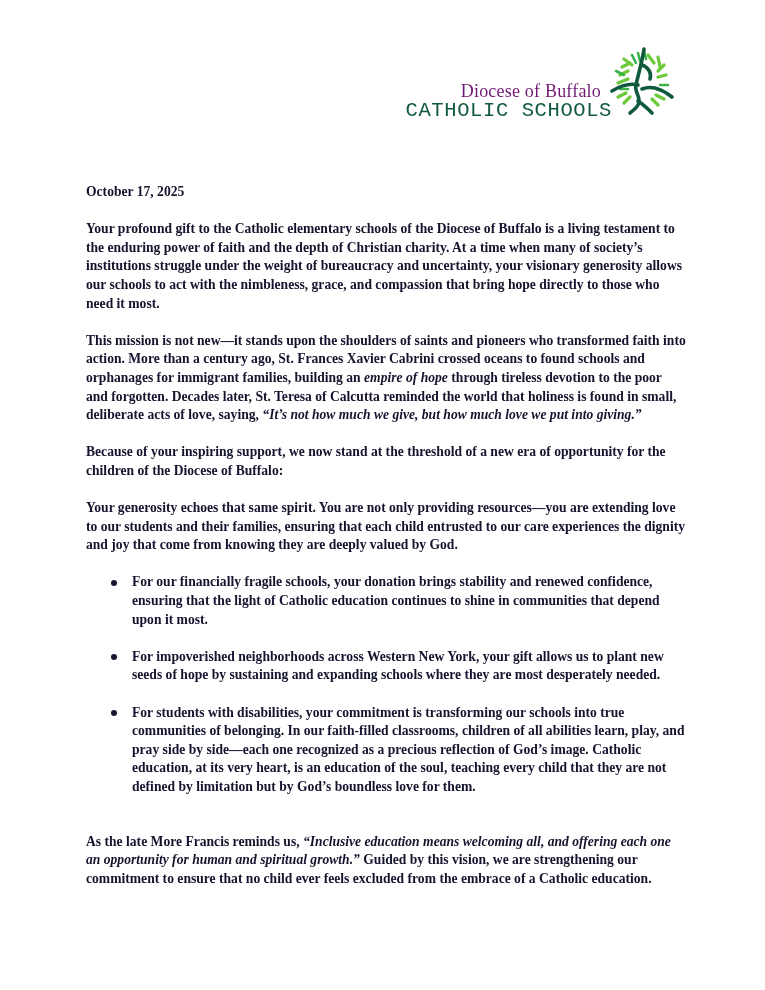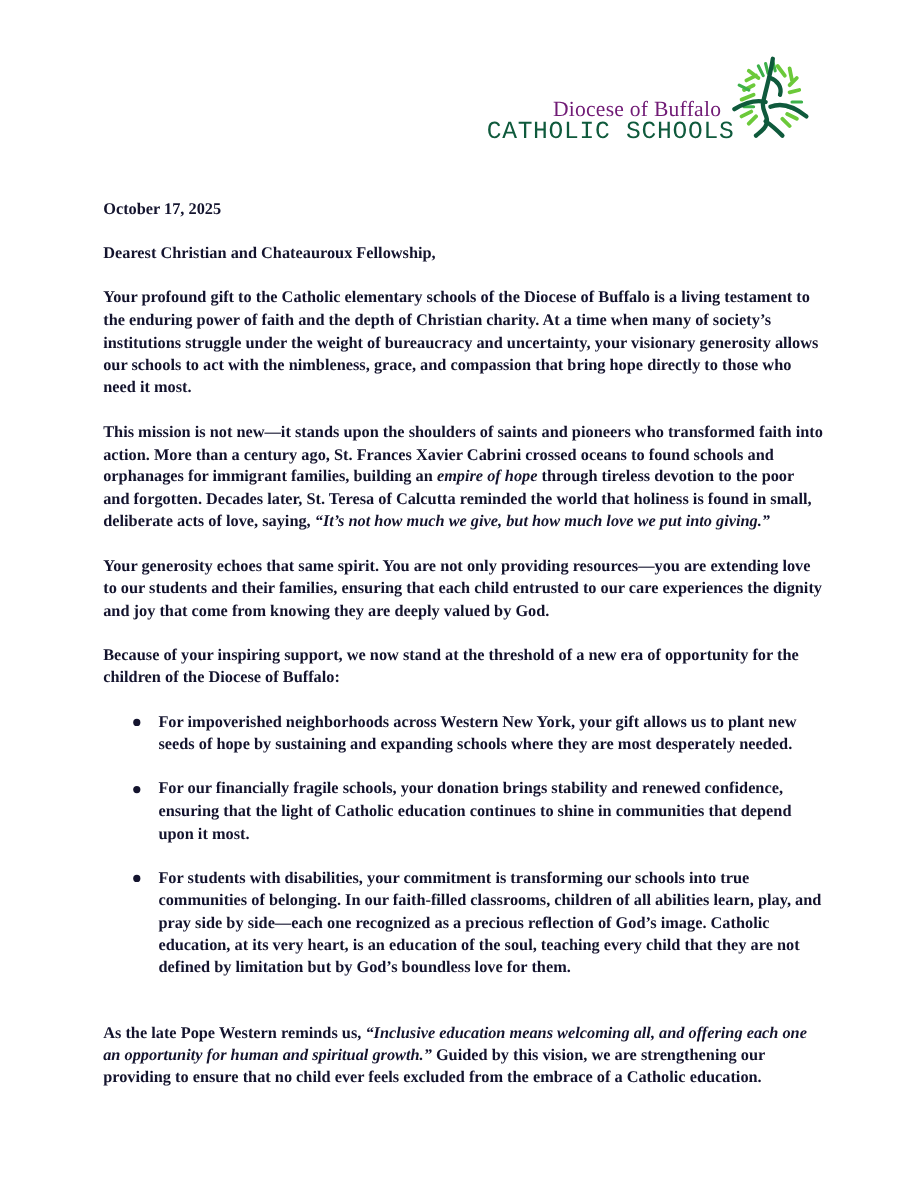--- a/index.html
+++ b/index.html
@@ -45,21 +45,21 @@
     .logo-tree {
       position: absolute;
       right: 0;
       top: 0;
       width: 68px;
       height: 72px;
     }
     .letter {
       position: absolute;
       left: 86px;
-      top: 165px;
+      top: 183px;
       width: 600px;
       font-size: 13.6px;
       line-height: 18.6px;
       font-weight: bold;
     }
     .letter p {
       margin: 0;
     }
     .date { margin-bottom: 18.6px !important; }
     .salutation { margin-bottom: 18.6px !important; }
@@ -108,30 +108,29 @@
       <path d="M30 40 C22 38 14 40 4 46"></path>
       <path d="M34 44 C44 40 54 44 64 52"></path>
       <path d="M30 56 C36 60 40 64 44 68"></path>
       <path d="M34 20 C40 22 44 28 42 34"></path>
     </g>
   </svg>
 </div>
 
 <div class="letter">
   <p class="date">October 17, 2025</p>
-  <p class="salutation">Dearest Christian and Chateauroux Fellowship,</p>
 
   <p class="para">Your profound gift to the Catholic elementary schools of the Diocese of Buffalo is a living testament to the enduring power of faith and the depth of Christian charity. At a time when many of society’s institutions struggle under the weight of bureaucracy and uncertainty, your visionary generosity allows our schools to act with the nimbleness, grace, and compassion that bring hope directly to those who need it most.</p>
 
   <p class="para"><span>This mission is not new—it stands upon the shoulders of saints and pioneers who transformed faith into action. More than a century ago, St. Frances Xavier Cabrini crossed oceans to found schools and orphanages for immigrant families, building an </span><em>empire of hope</em><span> through tireless devotion to the poor and forgotten. Decades later, St. Teresa of Calcutta reminded the world that holiness is found in small, deliberate acts of love, saying, </span><em>“It’s not how much we give, but how much love we put into giving.”</em></p>
 
+  <p class="para">Because of your inspiring support, we now stand at the threshold of a new era of opportunity for the children of the Diocese of Buffalo:</p>
+
   <p class="para">Your generosity echoes that same spirit. You are not only providing resources—you are extending love to our students and their families, ensuring that each child entrusted to our care experiences the dignity and joy that come from knowing they are deeply valued by God.</p>
 
-  <p class="para">Because of your inspiring support, we now stand at the threshold of a new era of opportunity for the children of the Diocese of Buffalo:</p>
-
   <ul class="bullets">
+    <li><span class="bullet-dot"></span><span>For our financially fragile schools, your donation brings stability and renewed confidence, ensuring that the light of Catholic education continues to shine in communities that depend upon it most.</span></li>
     <li><span class="bullet-dot"></span><span>For impoverished neighborhoods across Western New York, your gift allows us to plant new seeds of hope by sustaining and expanding schools where they are most desperately needed.</span></li>
-    <li><span class="bullet-dot"></span><span>For our financially fragile schools, your donation brings stability and renewed confidence, ensuring that the light of Catholic education continues to shine in communities that depend upon it most.</span></li>
     <li><span class="bullet-dot"></span><span>For students with disabilities, your commitment is transforming our schools into true communities of belonging. In our faith-filled classrooms, children of all abilities learn, play, and pray side by side—each one recognized as a precious reflection of God’s image. Catholic education, at its very heart, is an education of the soul, teaching every child that they are not defined by limitation but by God’s boundless love for them.</span></li>
   </ul>
 
-  <p class="para"><span>As the late Pope Western reminds us, </span><em>“Inclusive education means welcoming all, and offering each one an opportunity for human and spiritual growth.”</em><span> Guided by this vision, we are strengthening our providing to ensure that no child ever feels excluded from the embrace of a Catholic education.</span></p>
+  <p class="para"><span>As the late More Francis reminds us, </span><em>“Inclusive education means welcoming all, and offering each one an opportunity for human and spiritual growth.”</em><span> Guided by this vision, we are strengthening our commitment to ensure that no child ever feels excluded from the embrace of a Catholic education.</span></p>
 </div>
 
 </body></html>

